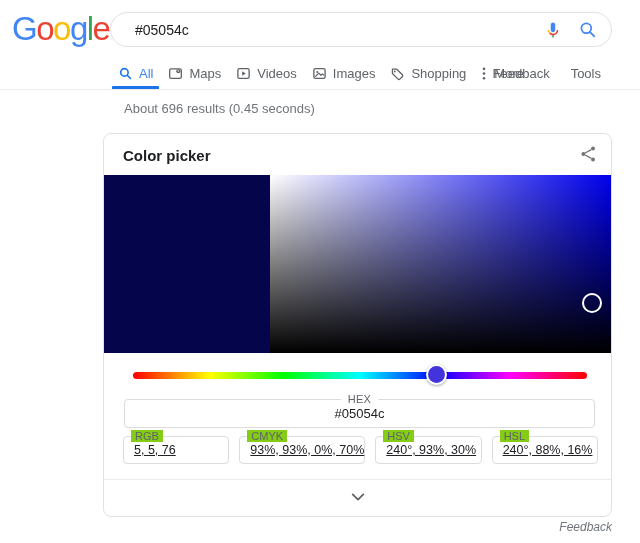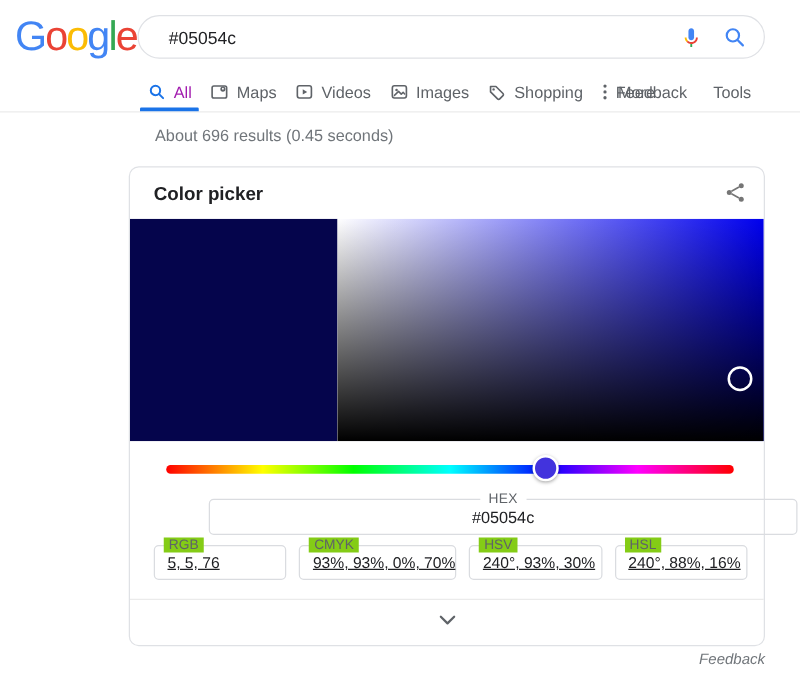--- a/index.html
+++ b/index.html
@@ -10,21 +10,21 @@
   .search-pill { position:absolute; left:110px; top:12px; width:502px; height:35px; border:1px solid #dfe1e5; border-radius:18px; background:#fff; display:flex; align-items:center; padding:0 14px 0 24px; }
   .search-query { flex:1; font-size:14px; color:#202124; }
   .pill-icon { width:20px; height:20px; display:flex; align-items:center; justify-content:center; cursor:pointer; }
   .pill-icon + .pill-icon { margin-left:14px; }
 
   
   .tabsbar { position:absolute; top:58px; left:0; width:640px; height:32px; border-bottom:1px solid #ebebeb; }
   .tabs-left { position:absolute; left:118px; top:0; height:100%; display:flex; }
   .tab { display:flex; align-items:center; height:100%; margin-right:15px; position:relative; color:#5f6368; font-size:13px; cursor:pointer; }
   .tab .ticon { width:16px; height:16px; margin-right:5px; display:flex; align-items:center; }
-  .tab.active { color:#a21caf; }
+  .tab.active { color:#3b82f6; }
   .tab-underline { position:absolute; left:-6px; right:-6px; bottom:0; height:3px; background:#1a73e8; border-radius:1px 1px 0 0; }
   .tabs-right { position:absolute; right:39px; top:0; height:100%; display:flex; gap:21px; align-items:center; }
   .tab-plain { color:#5f6368; font-size:13px; cursor:pointer; }
 
   
   .stats { position:absolute; left:124px; top:101px; font-size:13px; color:#70757a; }
 
   
   .card { position:absolute; left:103px; top:133px; width:509px; height:384px; background:#fff; border:1px solid #dfe1e5; border-radius:8px; }
   .card-header { position:relative; height:41px; }
@@ -34,21 +34,21 @@
   .color-area { position:relative; width:100%; height:178px; overflow:hidden; }
   .solid-panel { position:absolute; left:0; top:0; width:166px; height:178px; }
   .sv-gradient { position:absolute; left:166px; right:0; top:0; bottom:0; cursor:crosshair;
     background-image: linear-gradient(to top, #000, rgba(0,0,0,0)), linear-gradient(to right, #ffffff, #0000ee); }
   .sv-cursor { position:absolute; left:478px; top:118px; width:20px; height:20px; border:2px solid #fff; border-radius:50%; cursor:pointer; }
 
   .hue-track { position:absolute; left:29px; top:238px; width:454px; height:7px; border-radius:4px; cursor:pointer;
     background:linear-gradient(to right,#ff0000 0%,#ffff00 17%,#00ff00 33%,#00ffff 50%,#0000ff 67%,#ff00ff 83%,#ff0000 100%); }
   .hue-handle { position:absolute; left:322px; top:230px; width:21px; height:21px; border:2px solid #fff; border-radius:50%; box-shadow:0 1px 3px rgba(0,0,0,.35); cursor:pointer; }
 
-  .hex-field { position:absolute; left:20px; top:265px; width:471px; height:29px; border:1px solid #dadce0; border-radius:4px; cursor:text;margin-left:43px; }
+  .hex-field { position:absolute; left:20px; top:265px; width:471px; height:29px; border:1px solid #dadce0; border-radius:4px; cursor:text; }
   .hex-label { position:absolute; top:-7px; left:50%; transform:translateX(-50%); background:#fff; padding:0 7px; font-size:11px; color:#5f6368; letter-spacing:.3px; }
   .hex-value { text-align:center; line-height:27px; font-size:13px; color:#202124; }
 
   .fields-row { position:absolute; left:19px; top:302px; width:475px; display:flex; gap:10px; }
   .field-box { flex:1; height:28px; position:relative; border:1px solid #dadce0; border-radius:4px; cursor:text; }
   .field-label { position:absolute; top:-7px; left:7px; background:#84cc16; padding:0 4px; font-size:11px; color:#5f6368; }
   .field-value { padding-left:10px; line-height:26px; font-size:12.5px; color:#202124; white-space:nowrap;text-decoration:underline; }
 
   .card-divider { position:absolute; left:0; right:0; top:345px; height:1px; background:#ebebeb; }
   .expand-btn { position:absolute; left:0; right:0; top:346px; bottom:0; display:flex; align-items:center; justify-content:center; cursor:pointer; }

